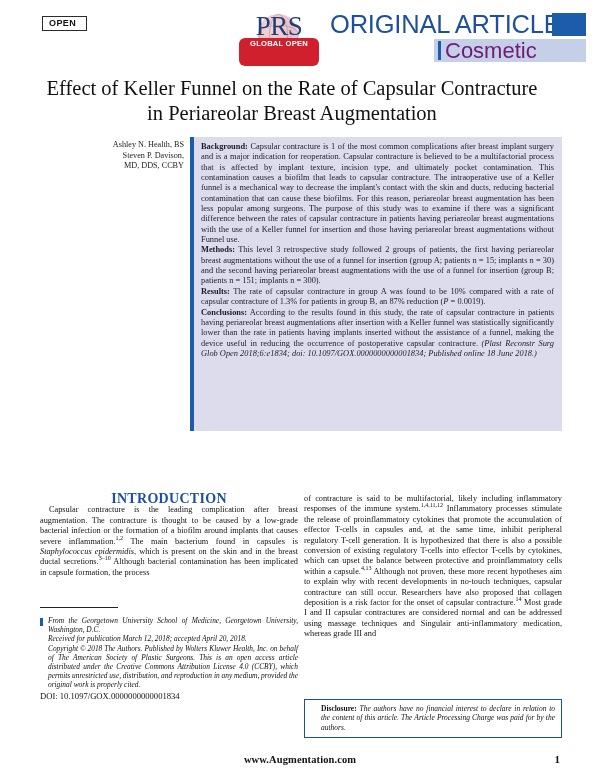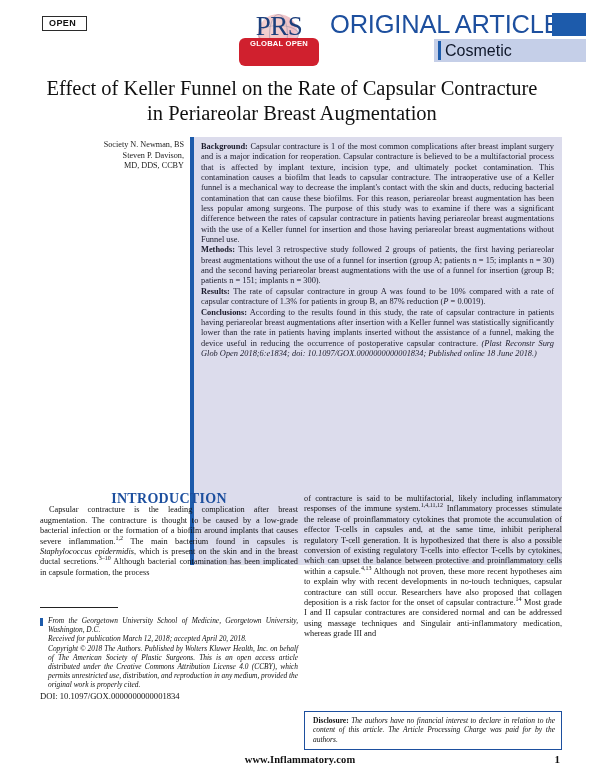--- a/index.html
+++ b/index.html
@@ -136,22 +136,22 @@
     top: 2px;
     width: 2.5px;
     height: 19px;
     background: #1d5bab;
   }
   .cosmetic-bar .lbl {
     position: absolute;
     left: 11px;
     top: 1px;
     font-family: "Liberation Sans", sans-serif;
-    font-size: 16px;
-    color: #0f172a;
+    font-size: 22px;
+    color: #701a75;
     line-height: 21px;
   }
 
   
   .article-title {
     position: absolute;
     left: 42px;
     top: 76px;
     width: 500px;
     font-family: "Liberation Serif", serif;
@@ -173,21 +173,21 @@
     line-height: 10.6px;
     color: #222;
   }
 
   
   .abstract-box {
     position: absolute;
     left: 190px;
     top: 137px;
     width: 372px;
-    height: 428px;
+    height: 294px;
     background: #dcdcec;
     border-left: 4px solid #1d5bab;
     padding: 5px 8px 4px 7px;
   }
   .abstract-box p {
     margin: 0;
     font-family: "Liberation Serif", serif;
     font-size: 8.4px;
     line-height: 10.35px;
     color: #1a1a2a;
@@ -265,23 +265,22 @@
     margin-left: 0px;
   }
 
   
   .disclosure {
     position: absolute;
     left: 304px;
     top: 699px;
     width: 258px;
     border: 1.6px solid #1d4f9e;
-    padding: 4px 6px 5px 8px;
+    padding: 4px 6px 5px 16px;
     background: #fff;
-    margin-top: 12px;
   }
   .disclosure p {
     margin: 0;
     font-family: "Liberation Serif", serif;
     font-size: 7.5px;
     line-height: 9.4px;
     color: #111;
     font-style: italic;
     text-align: justify;
   }
@@ -335,21 +334,21 @@
 
     <div class="cosmetic-bar">
       <div class="tick"></div>
       <div class="lbl">Cosmetic</div>
     </div>
   </div>
 
   <div class="article-title">Effect of Keller Funnel on the Rate of Capsular Contracture in Periareolar Breast Augmentation</div>
 
   <div class="authors">
-    <div>Society N. Newman, BS</div>
+    <div>Ashley N. Health, BS</div>
     <div>Steven P. Davison,</div>
     <div>MD, DDS, CCBY</div>
   </div>
 
   <div class="abstract-box">
     <p><b>Background:</b><span> Capsular contracture is 1 of the most common complications after breast implant surgery and is a major indication for reoperation. Capsular contracture is believed to be a multifactorial process that is affected by implant texture, incision type, and ultimately pocket contamination. This contamination causes a biofilm that leads to capsular contracture. The intraoperative use of a Keller funnel is a mechanical way to decrease the implant's contact with the skin and ducts, reducing bacterial contamination that can cause these biofilms. For this reason, periareolar breast augmentation has been less popular among surgeons. The purpose of this study was to examine if there was a significant difference between the rates of capsular contracture in patients having periareolar breast augmentations with the use of a Keller funnel for insertion and those having periareolar breast augmentations without Funnel use.</span></p>
     <p><b>Methods:</b><span> This level 3 retrospective study followed 2 groups of patients, the first having periareolar breast augmentations without the use of a funnel for insertion (group A; patients n = 15; implants n = 30) and the second having periareolar breast augmentations with the use of a funnel for insertion (group B; patients n = 151; implants n = 300).</span></p>
     <p><b>Results:</b><span> The rate of capsular contracture in group A was found to be 10% compared with a rate of capsular contracture of 1.3% for patients in group B, an 87% reduction (</span><i>P</i><span> = 0.0019).</span></p>
     <p><b>Conclusions:</b><span> According to the results found in this study, the rate of capsular contracture in patients having periareolar breast augmentations after insertion with a Keller funnel was statistically significantly lower than the rate in patients having implants inserted without the assistance of a funnel, making the device useful in reducing the occurrence of postoperative capsular contracture. </span><i>(Plast Reconstr Surg Glob Open 2018;6:e1834; doi: 10.1097/GOX.0000000000001834; Published online 18 June 2018.)</i></p>
   </div>
@@ -369,16 +368,16 @@
     <p>From the Georgetown University School of Medicine, Georgetown University, Washington, D.C.</p>
     <p>Received for publication March 12, 2018; accepted April 20, 2018.</p>
     <p>Copyright © 2018 The Authors. Published by Wolters Kluwer Health, Inc. on behalf of The American Society of Plastic Surgeons. This is an open access article distributed under the Creative Commons Attribution License 4.0 (CCBY), which permits unrestricted use, distribution, and reproduction in any medium, provided the original work is properly cited.</p>
     <p class="doi">DOI: 10.1097/GOX.0000000000001834</p>
   </div>
 
   <div class="disclosure">
     <p><b>Disclosure:</b><span> The authors have no financial interest to declare in relation to the content of this article. The Article Processing Charge was paid for by the authors.</span></p>
   </div>
 
-  <div class="footer-url">www.Inflammatory.com</div>
+  <div class="footer-url">www.Augmentation.com</div>
   <div class="footer-page">1</div>
 
 </div>
 
 </body></html>

